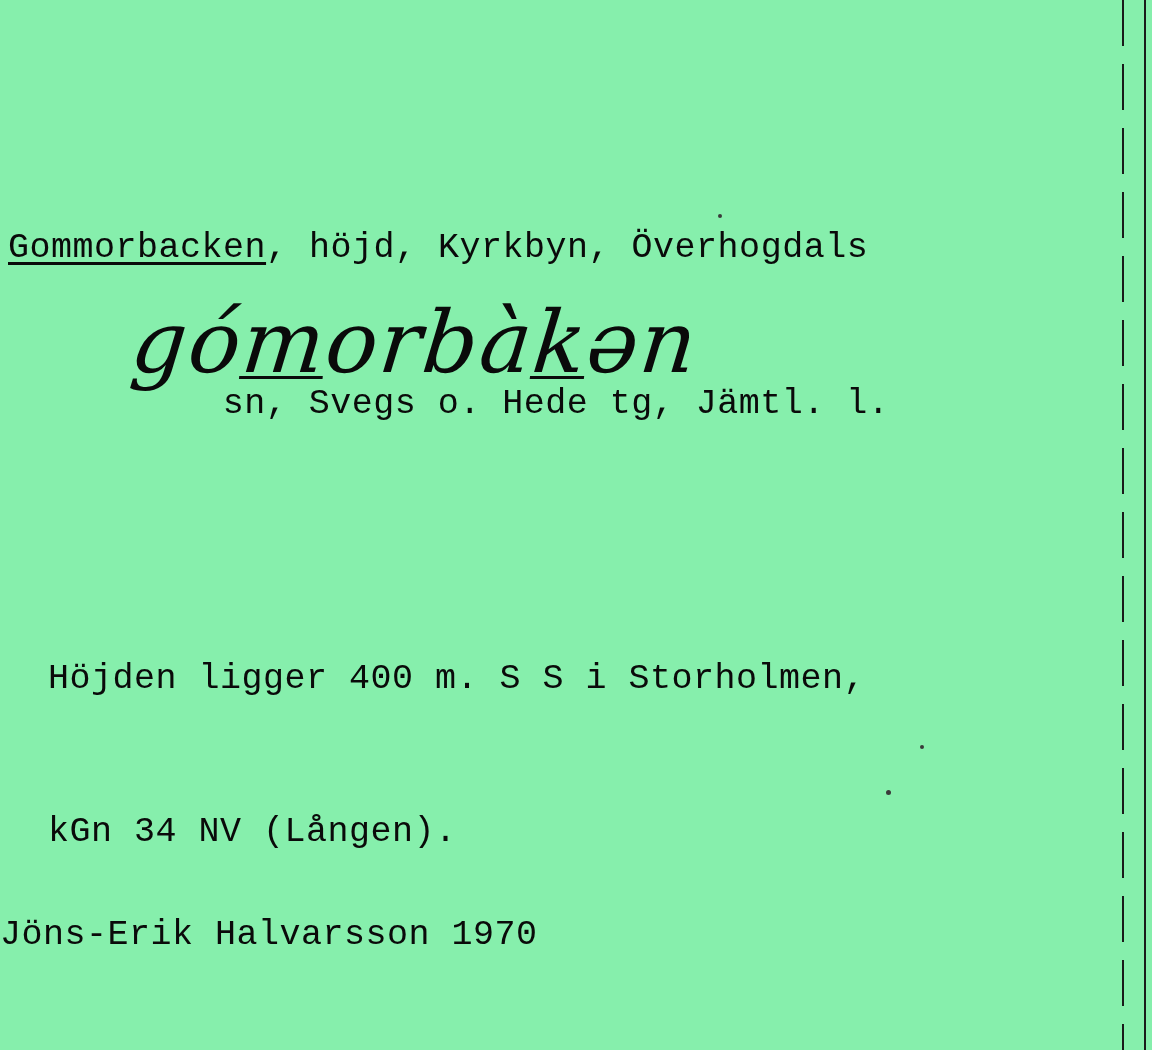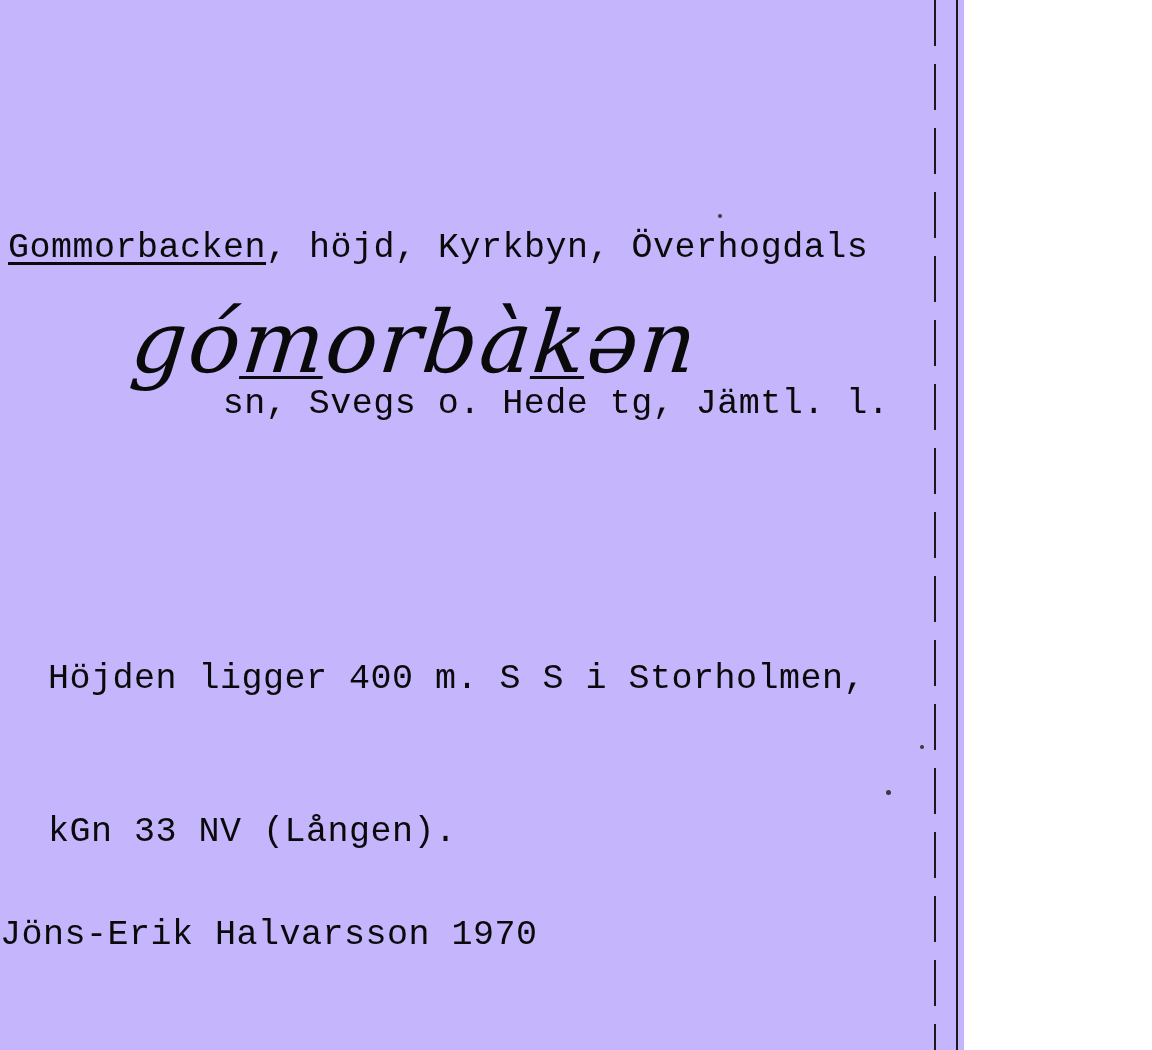--- a/index.html
+++ b/index.html
@@ -2,23 +2,23 @@
 <html><head>
 <meta charset="utf-8">
 <style>
   html, body {
     margin: 0;
     padding: 0;
     background: #ffffff;
   }
   .page {
     position: relative;
-    width: 964px;
+    width: 1152px;
     height: 1050px;
-    background: #c4b5fd;
+    background: #86efac;
     overflow: hidden;
     font-family: "Liberation Mono", "DejaVu Sans Mono", monospace;
     color: #0a0a0a;
   }
 
   
   .edge-rule {
     position: absolute;
     top: 0;
     width: 2px;
@@ -116,21 +116,21 @@
 
   <div class="header-block">
     <div class="header-line-1"><span class="headword">Gommorbacken</span><span>, höjd, Kyrkbyn, Överhogdals</span></div>
     <div class="header-line-2">sn, Svegs o. Hede tg, Jämtl. l.</div>
   </div>
 
   <div class="handwriting"><span>gó</span><span class="underlined">m</span><span>orbà</span><span class="underlined">k</span><span>ən</span></div>
 
   <div class="body-block">
     <div>Höjden ligger 400 m. S S i Storholmen,</div>
-    <div>kGn 33 NV (Lången).</div>
+    <div>kGn 34 NV (Lången).</div>
   </div>
 
   <div class="signature">Jöns-Erik Halvarsson 1970</div>
 
   <div class="speck" style="left:920px; top:745px; width:4px; height:4px;"></div>
   <div class="speck" style="left:886px; top:790px; width:5px; height:5px;"></div>
   <div class="speck" style="left:718px; top:214px; width:4px; height:4px;"></div>
 
 </div>
 

